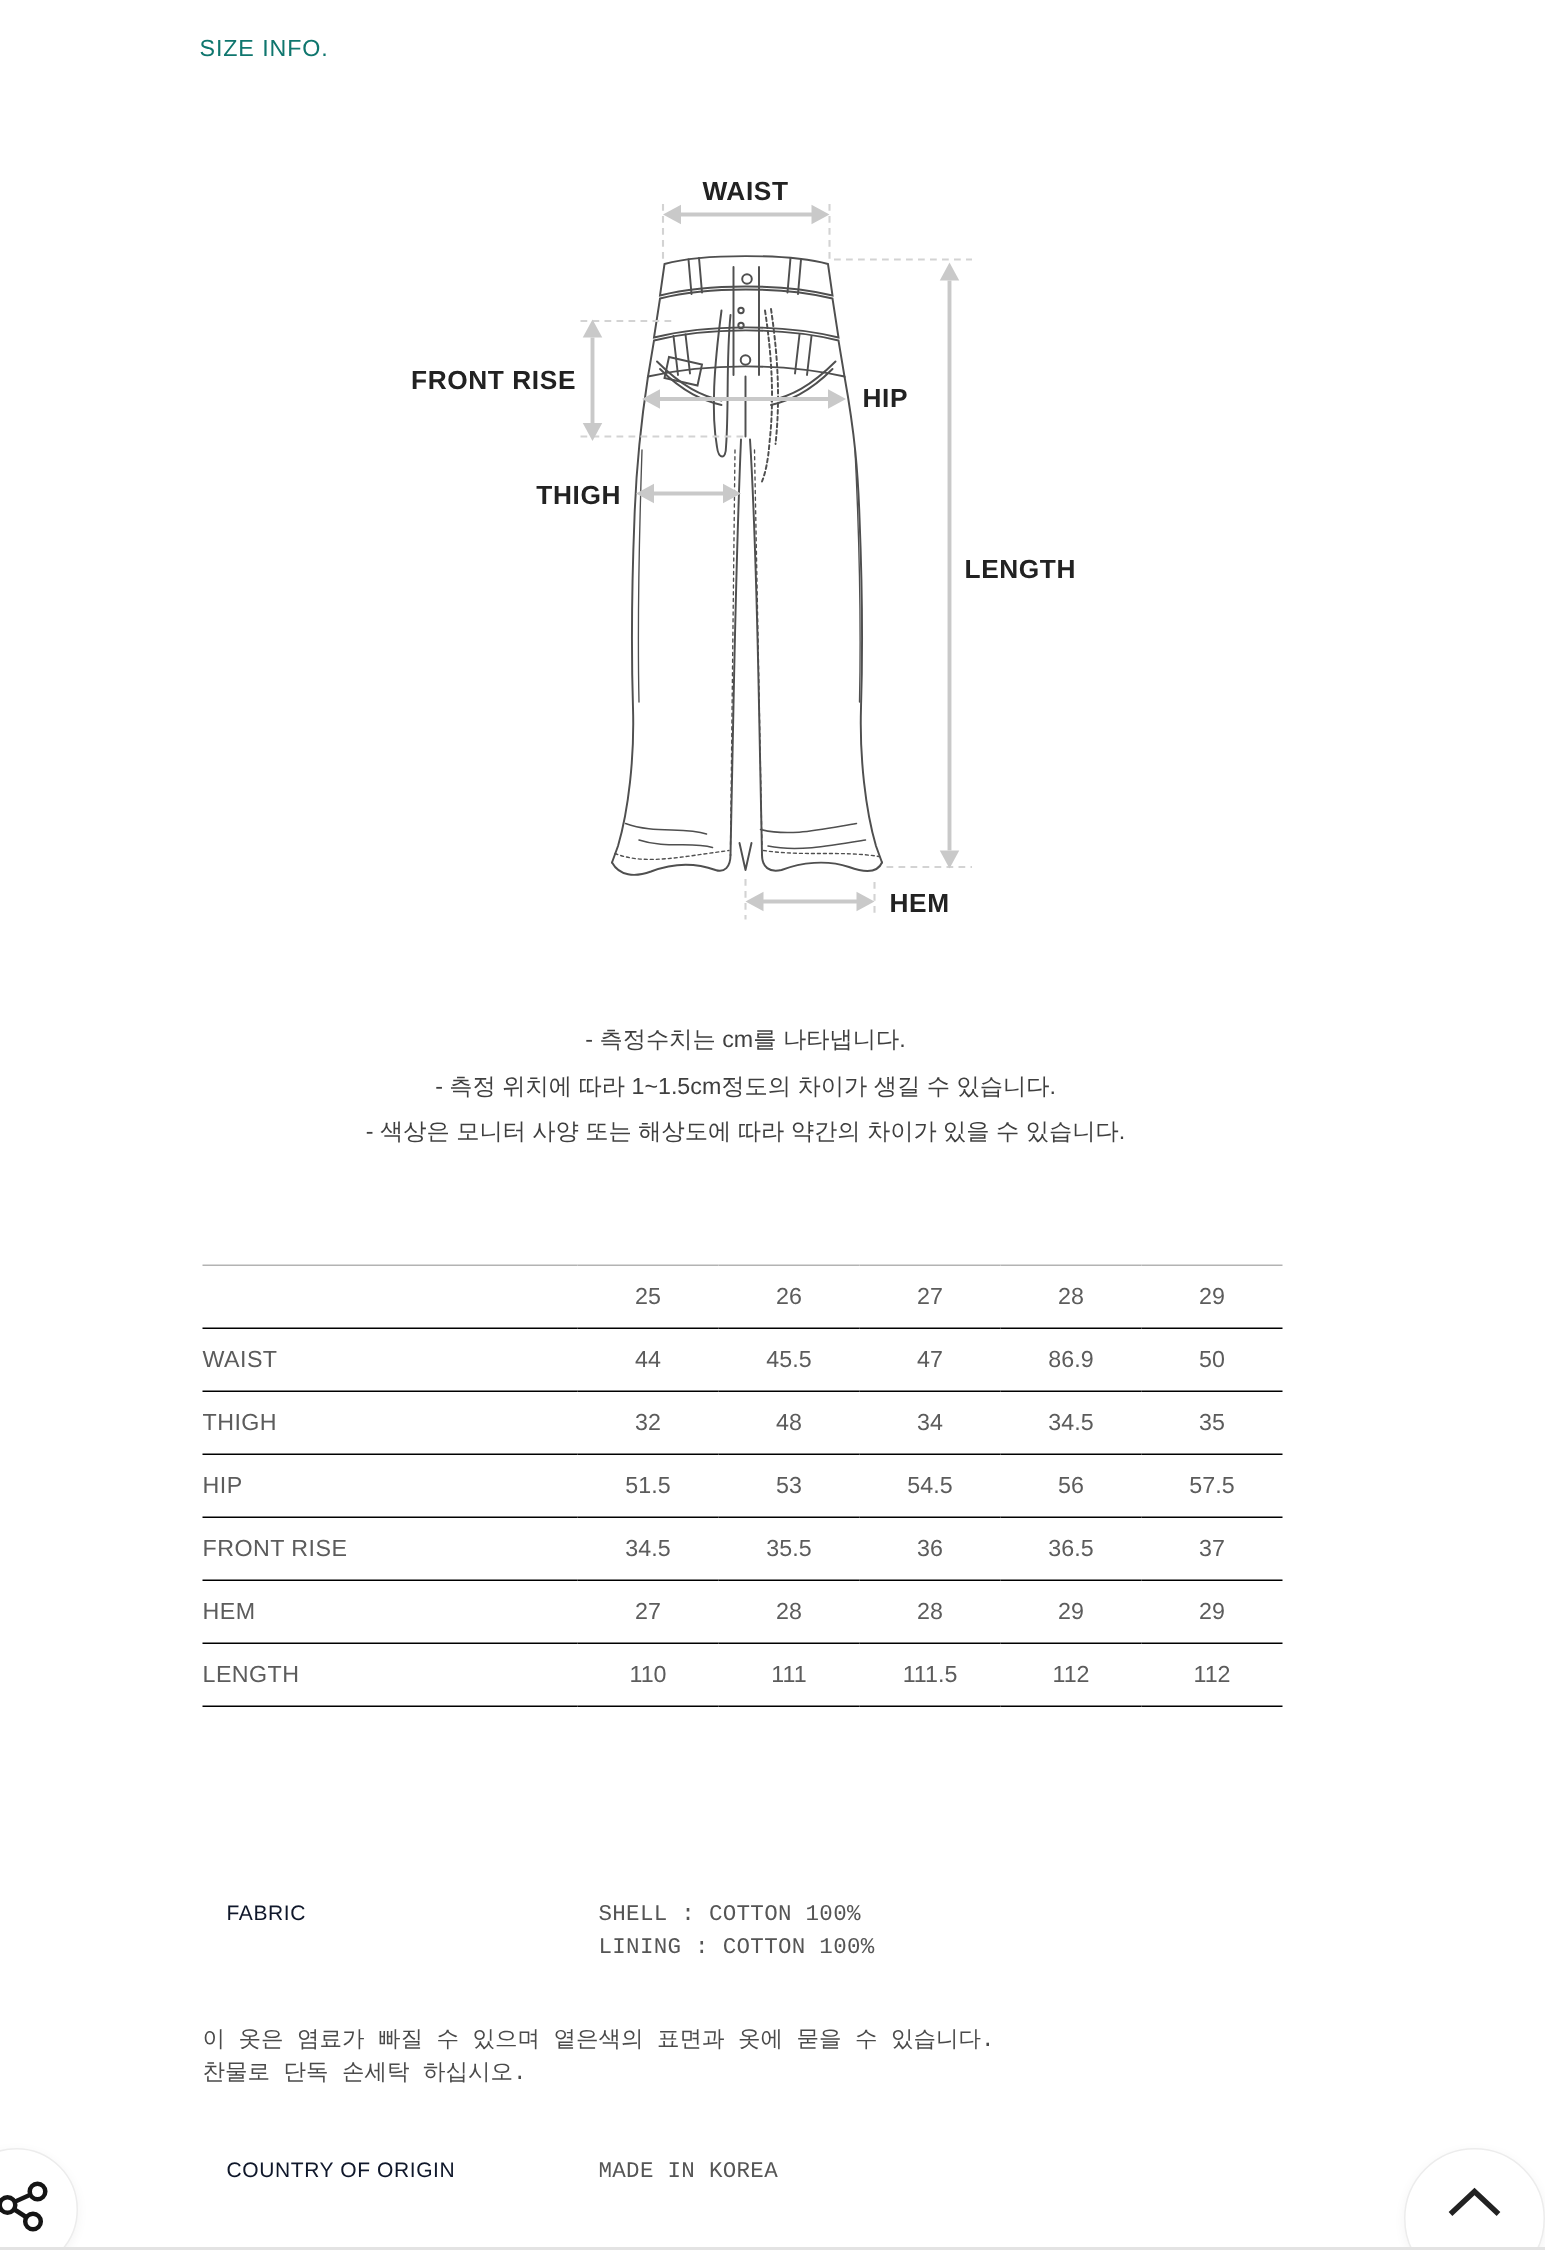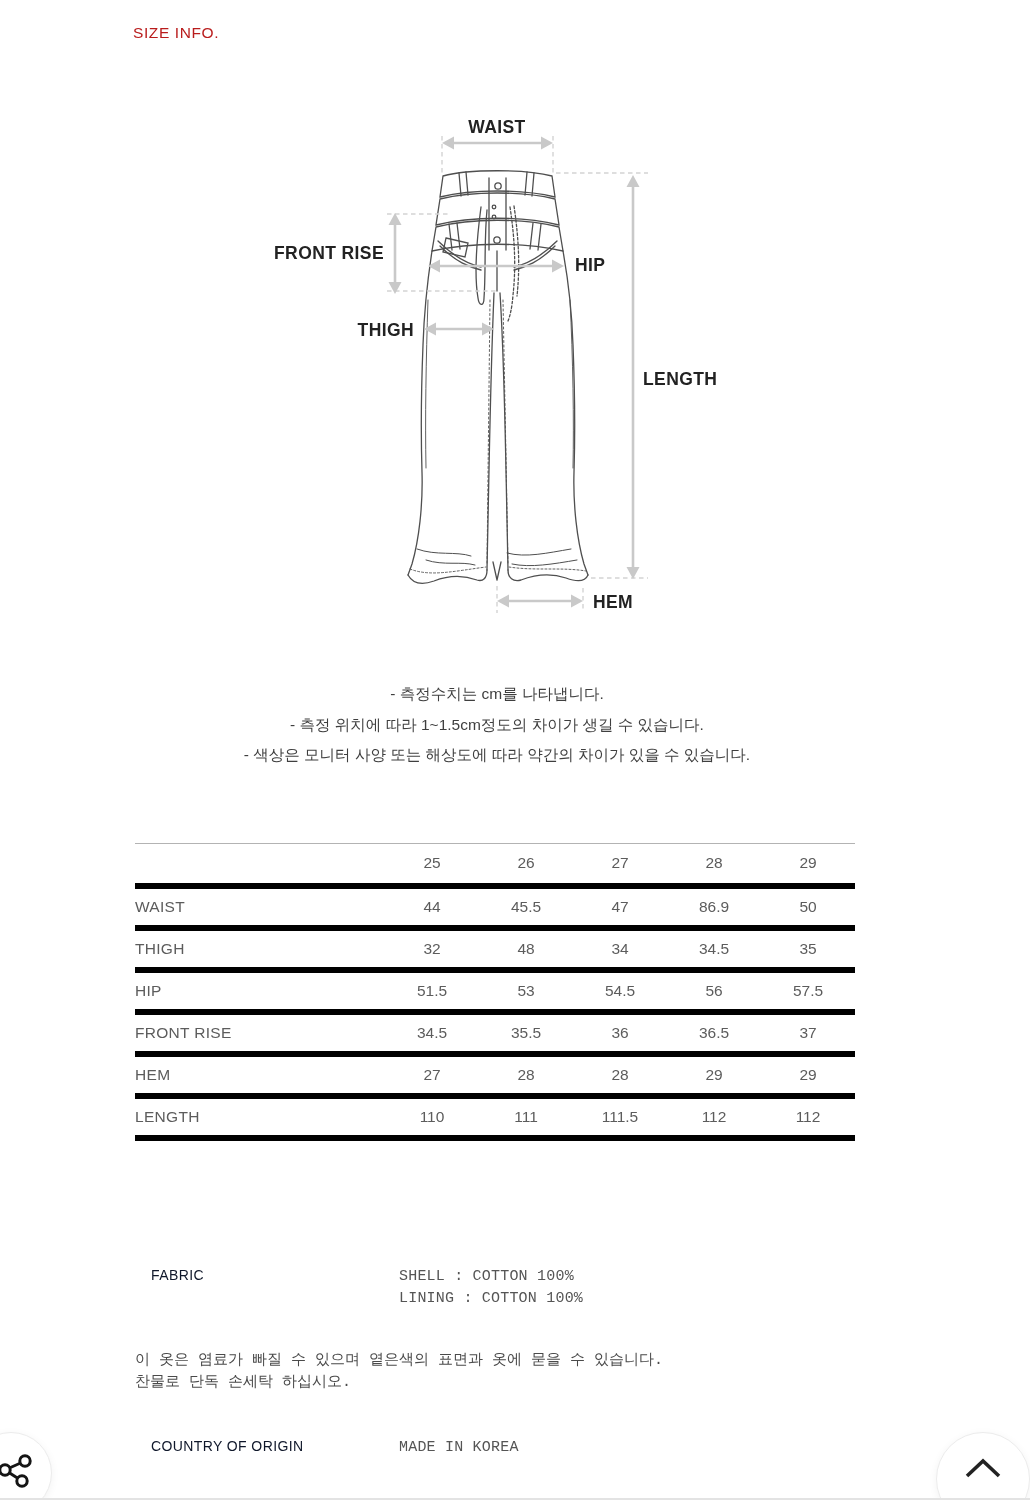--- a/index.html
+++ b/index.html
@@ -1,29 +1,29 @@
 <!DOCTYPE html>
 <html><head>
 <meta charset="utf-8">
 <style>
   html,body{margin:0;padding:0;}
   body{width:1030px;height:1500px;background:#fff;font-family:"Liberation Sans","DejaVu Sans",sans-serif;}
   .page{position:relative;width:1030px;height:1500px;background:#fff;overflow:hidden;}
 
-  .size-info-title{position:absolute;left:133px;top:24px;font-size:15.5px;letter-spacing:.6px;color:#b91c1c;}
+  .size-info-title{position:absolute;left:133px;top:24px;font-size:15.5px;letter-spacing:.6px;color:#0f766e;}
 
   svg.diagram{position:absolute;left:0;top:0;}
   svg.diagram text{font-family:"Liberation Sans","DejaVu Sans",sans-serif;font-weight:700;font-size:17.5px;fill:#222;letter-spacing:.4px;}
 
   .notes{position:absolute;left:0;top:679px;width:994px;text-align:center;color:#3f3f3f;font-size:15.5px;line-height:30.5px;}
 
   table.size-table{position:absolute;left:135px;top:843px;width:720px;border-collapse:collapse;table-layout:fixed;}
   table.size-table tr{height:42px;}
   table.size-table thead tr{border-top:1px solid #b3b3b3;}
-  table.size-table tr{border-bottom:6px solid #000000;}
+  table.size-table tr{border-bottom:1px solid #000000;}
   table.size-table th,table.size-table td{font-weight:400;color:#5c5c5c;font-size:15.5px;padding:0;}
   td.lbl,th.lbl{width:250px;text-align:left;padding-left:34px;letter-spacing:.3px;}
   td.val,th.val{width:94px;text-align:center;font-size:16px;}
 
   .details{position:absolute;left:135px;top:0;width:895px;}
   .detail-row{position:absolute;left:0;display:flex;}
   .detail-label{width:248px;flex:0 0 248px;color:#0f172a;font-size:14px;letter-spacing:.4px;padding-top:1px;margin-left:16px;}
   .detail-value{color:#4a4a4a;font-size:15px;line-height:22px;font-family:Liberation Mono, monospace;}
   .detail-value.latin{color:#555;letter-spacing:.2px;}
 

